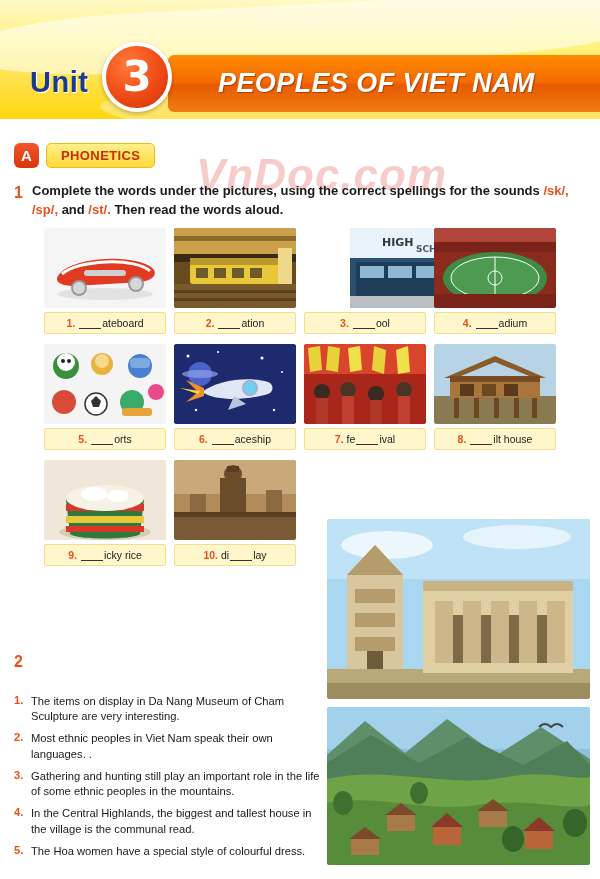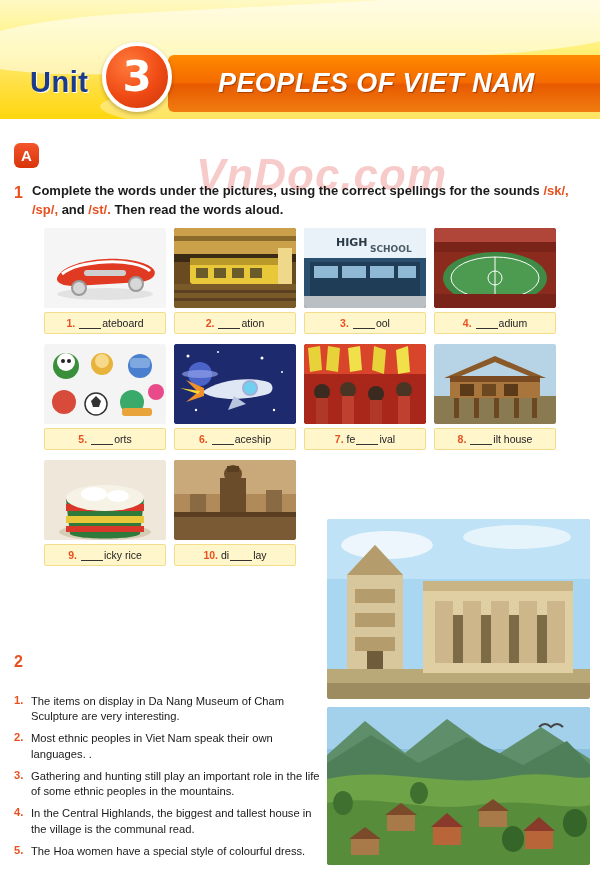--- a/index.html
+++ b/index.html
@@ -281,21 +281,21 @@
   }
 
   
   .ill { position: absolute; left:0; top:0; width:100%; height:100%; }
 
   
   .sk-bg { background: linear-gradient(180deg,#ffffff 0%, #f2f2f2 100%); }
   
   .st-bg { background: linear-gradient(180deg,#f6a623 0%, #c8781a 60%, #6a4410 100%); }
   
-  .sc-bg { background: linear-gradient(180deg,#cfe6f7 0%, #9ec8e8 45%, #b9c3c8 100%); }
+  .sc-bg { background: linear-gradient(180deg,#cfe6f7 0%, #9ec8e8 45%, #b9c3c8 100%); margin-left: 46px; }
   
   .sd-bg { background: linear-gradient(180deg,#2f6f3a 0%, #3f8a45 55%, #2b5f32 100%); }
   
   .sp-bg { background: linear-gradient(180deg,#ffffff 0%, #ececec 100%); }
   
   .ss-bg { background: linear-gradient(160deg,#1b2a6b 0%, #2a3f9c 45%, #0d1440 100%); }
   
   .fe-bg { background: linear-gradient(180deg,#d33a22 0%, #b32814 50%, #8e1f10 100%); }
   
   .sh-bg { background: linear-gradient(180deg,#b9d6e8 0%, #8a6a48 55%, #6e5433 100%); }
@@ -322,20 +322,21 @@
     <div class="unit-word">Unit</div>
     <div class="unit-circle">
       <span class="unit-number">3</span>
     </div>
   </div>
 
   <div class="watermark">VnDoc.com</div>
 
   <div class="section-a">
     <div class="a-badge">A</div>
+    <div class="phonetics-pill">PHONETICS</div>
   </div>
 
   <div class="ex1">
     <div class="ex-num">1</div>
     <div class="ex-text">
       <span>Complete the words under the pictures, using the correct spellings for the sounds </span><span class="snd">/sk/,</span><span> </span><span class="snd">/sp/,</span><span> and </span><span class="snd">/st/.</span><span> Then read the words aloud.</span>
     </div>
   </div>
 
   <div class="grid">

